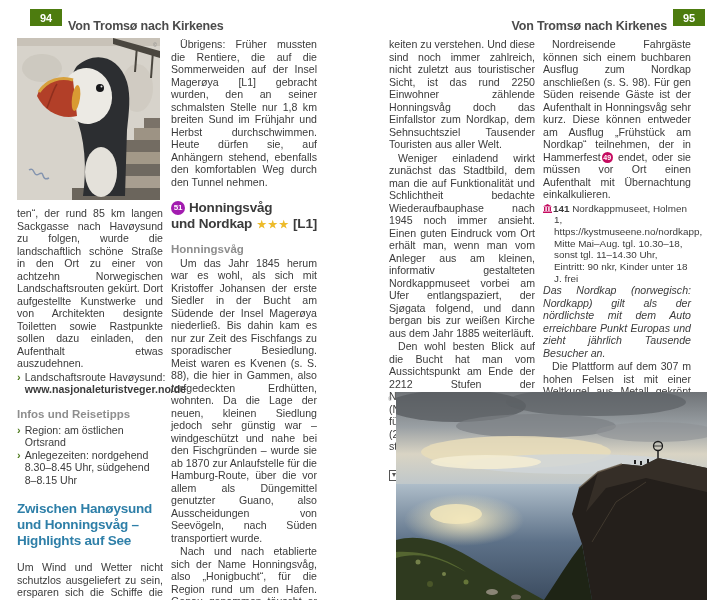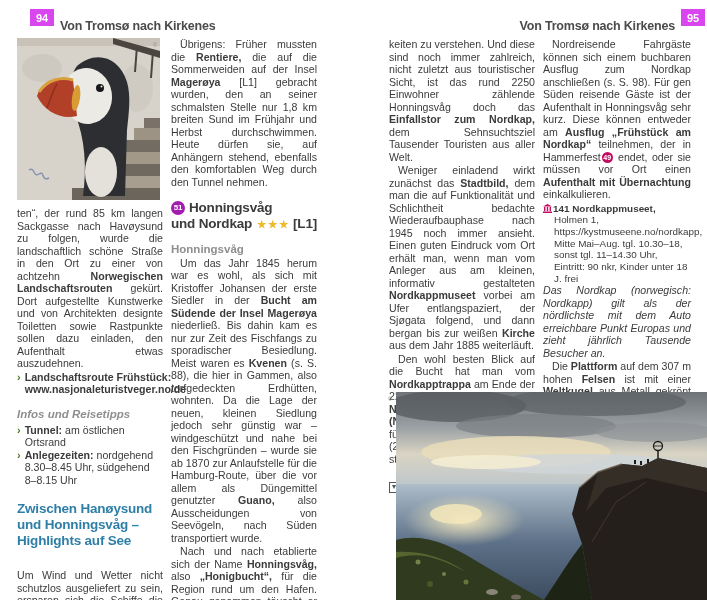--- a/index.html
+++ b/index.html
@@ -4,42 +4,42 @@
 <style>
   html,body{margin:0;padding:0;}
   body{background:#e8e8e8;}
   .page{position:relative;width:707px;height:600px;background:#ffffff;overflow:hidden;
         font-family:"Liberation Sans",sans-serif;color:#3b3b3b;}
 
   
   .hdr{position:absolute;top:9px;height:17px;display:flex;align-items:center;}
   .hdr-left{left:30px;}
   .hdr-right{right:2px;}
-  .pagenum{background:#d946ef;color:#fff;font-weight:700;font-size:11px;
-           width:24px;height:17px;display:flex;align-items:center;justify-content:center;}
+  .pagenum{background:#4d7c0f;color:#fff;font-weight:700;font-size:11px;
+           width:32px;height:17px;display:flex;align-items:center;justify-content:center;}
   .hdr-title{font-weight:700;font-size:12.5px;color:#4b4b4b;letter-spacing:-0.2px;white-space:nowrap;margin-top:16px;}
   .hdr-left .hdr-title{margin-left:6px;}
   .hdr-right .hdr-title{margin-right:6px;}
 
   
   .col{position:absolute;font-size:10.6px;line-height:12.5px;text-align:justify;}
   .col1{left:17px;top:207px;width:146px;}
   .col2{left:171px;top:38px;width:146px;}
   .col3{left:389px;top:38px;width:146px;}
   .col4{left:543px;top:38px;width:148px;}
   .para{margin:0 0 1px 0;}
   .indent{text-indent:9px;}
-  .sg-b{font-weight:700;}
+  .sg-b{font-weight:400;}
   .sg-c{display:inline-block;background:#c50b60;color:#fff;border-radius:50%;
         width:11px;height:11px;line-height:11px;font-size:7px;font-weight:700;
         text-align:center;text-indent:0;vertical-align:1px;margin:0 1px;}
 
-  .gray-head{color:#8e8e8e;font-weight:700;font-size:11.5px;margin:13px 0 3px 0;text-align:left;font-style:italic;}
+  .gray-head{color:#8e8e8e;font-weight:700;font-size:11.5px;margin:13px 0 3px 0;text-align:left;}
   .blue-head{color:#2e7fa8;font-weight:700;font-size:13.5px;line-height:16px;
-             margin:15px 0 20px 0;text-align:left;letter-spacing:-0.2px;}
+             margin:15px 0 12px 0;text-align:left;letter-spacing:-0.2px;}
 
   .tip{display:flex;margin:1px 0;text-align:left;line-height:12.3px;}
   .bullet{color:#4e7a1e;font-weight:700;margin-right:4px;font-size:11px;line-height:12px;}
   .tip-body{flex:1;}
   .tip-url{font-weight:700;}
 
   
   .poi-head{margin:12px 0 2px 0;text-align:left;font-weight:700;font-size:13.5px;
             line-height:16px;color:#3b3b3b;letter-spacing:-0.2px;}
   .poi-line1{display:flex;align-items:center;}
@@ -126,30 +126,30 @@
     </svg>
   </div>
   <div class="vcredit mural-credit">©</div>
 
   <div class="col col1">
     <p class="para"><span>ten“, der rund 85 km langen Sackgasse nach Havøysund zu folgen, wurde die landschaftlich schöne Straße in den Ort zu einer von achtzehn </span><span class="sg-b">Norwegischen Landschaftsrouten</span><span> gekürt. Dort aufgestellte Kunstwerke und von Architekten designte Toiletten sowie Rastpunkte sollen dazu einladen, den Aufenthalt etwas auszudehnen.</span></p>
 
     <div class="tip">
       <span class="bullet">›</span>
       <span class="tip-body">
-        <span class="sg-b">Landschaftsroute Frühstück:</span><br>
+        <span class="sg-b">Landschaftsroute Havøysund:</span><br>
         <span class="tip-url">www.nasjonaleturistveger.no/de</span>
       </span>
     </div>
 
     <div class="gray-head">Infos und Reisetipps</div>
 
     <div class="tip">
       <span class="bullet">›</span>
-      <span class="tip-body"><span class="sg-b">Tunnel:</span><span> am östlichen Ortsrand</span></span>
+      <span class="tip-body"><span class="sg-b">Region:</span><span> am östlichen Ortsrand</span></span>
     </div>
     <div class="tip">
       <span class="bullet">›</span>
       <span class="tip-body"><span class="sg-b">Anlegezeiten:</span><span> nordgehend 8.30–8.45 Uhr, südgehend 8–8.15 Uhr</span></span>
     </div>
 
     <div class="blue-head">Zwischen Hanøysund und Honningsvåg – Highlights auf See</div>
 
     <p class="para"><span>Um Wind und Wetter nicht schutzlos ausgeliefert zu sein, ersparen sich die Schiffe die Umrundung des Nordkaps. Vielmehr geht es auf direktem Wege durch den </span></p>
   </div>
@@ -172,21 +172,21 @@
     <div class="sub-head">Honningsvåg</div>
 
     <p class="para indent"><span>Um das Jahr 1845 herum war es wohl, als sich mit Kristoffer Johansen der erste Siedler in der </span><span class="sg-b">Bucht am Südende der Insel Magerøya</span><span> niederließ. Bis dahin kam es nur zur Zeit des Fischfangs zu sporadischer Besiedlung. Meist waren es </span><span class="sg-b">Kvenen</span><span> (s. S. 88), die hier in Gammen, also torfgedeckten Erdhütten, wohnten. Da die Lage der neuen, kleinen Siedlung jedoch sehr günstig war – windgeschützt und nahe bei den Fischgründen – wurde sie ab 1870 zur Anlaufstelle für die Hamburg-Route, über die vor allem als Düngemittel genutzter </span><span class="sg-b">Guano,</span><span> also Ausscheidungen von Seevögeln, nach Süden transportiert wurde.</span></p>
     <p class="para indent"><span>Nach und nach etablierte sich der Name </span><span class="sg-b">Honningsvåg,</span><span> also </span><span class="sg-b">„Honigbucht“,</span><span> für die Region rund um den Hafen. Genau genommen täuscht er falsche Tatsachen vor, denn Honigbienen ist das hiesige Klima eindeutig zu unwirtlich. Der Name ist daher eher als liebevoll-lobende Bezeichnung für die sich bietenden Möglich-</span></p>
 
   </div>
 
   <div class="col col3">
     <p class="para"><span>keiten zu verstehen. Und diese sind noch immer zahlreich, nicht zuletzt aus touristischer Sicht, ist das rund 2250 Einwohner zählende Honningsvåg doch das </span><span class="sg-b">Einfallstor zum Nordkap,</span><span> dem Sehnsuchtsziel Tausender Touristen aus aller Welt.</span></p>
     <p class="para indent"><span>Weniger einladend wirkt zunächst das </span><span class="sg-b">Stadtbild,</span><span> dem man die auf Funktionalität und Schlichtheit bedachte Wiederaufbauphase nach 1945 noch immer ansieht. Einen guten Eindruck vom Ort erhält man, wenn man vom Anleger aus am kleinen, informativ gestalteten </span><span class="sg-b">Nordkappmuseet</span><span> vorbei am Ufer entlangspaziert, der Sjøgata folgend, und dann bergan bis zur weißen </span><span class="sg-b">Kirche</span><span> aus dem Jahr 1885 weiterläuft.</span></p>
-    <p class="para indent"><span>Den wohl besten Blick auf die Bucht hat man vom </span><span class="sg-b">Nordkapptrappa</span><span> am Ende der 2212 Stufen der </span><span class="sg-b">Nordkaptreppe (Nordkapptrappa).</span><span> Die Tour führt über 242 Höhenmeter (2,3 km hin und zurück) und startet am Prestevannsveien.</span></p>
+    <p class="para indent"><span>Den wohl besten Blick auf die Bucht hat man vom </span><span class="sg-b">Aussichtspunkt</span><span> am Ende der 2212 Stufen der </span><span class="sg-b">Nordkaptreppe (Nordkapptrappa).</span><span> Die Tour führt über 242 Höhenmeter (2,3 km hin und zurück) und startet am Prestevannsveien.</span></p>
 
     <div class="caption">
       <span class="cap-box cap-down"></span>
       <span>Der mächtige Nordkap-Felsen</span>
     </div>
   </div>
 
   <div class="col col4">
     <p class="para indent"><span>Nordreisende Fahrgäste können sich einem buchbaren Ausflug zum Nordkap anschließen (s. S. 98). Für gen Süden reisende Gäste ist der Aufenthalt in Honningsvåg sehr kurz. Diese können entweder am </span><span class="sg-b">Ausflug „Frühstück am Nordkap“</span><span> teilnehmen, der in Hammerfest</span><span class="sg-c">49</span><span> endet, oder sie müssen vor Ort einen </span><span class="sg-b">Aufenthalt mit Übernachtung</span><span> einkalkulieren.</span></p>
 

